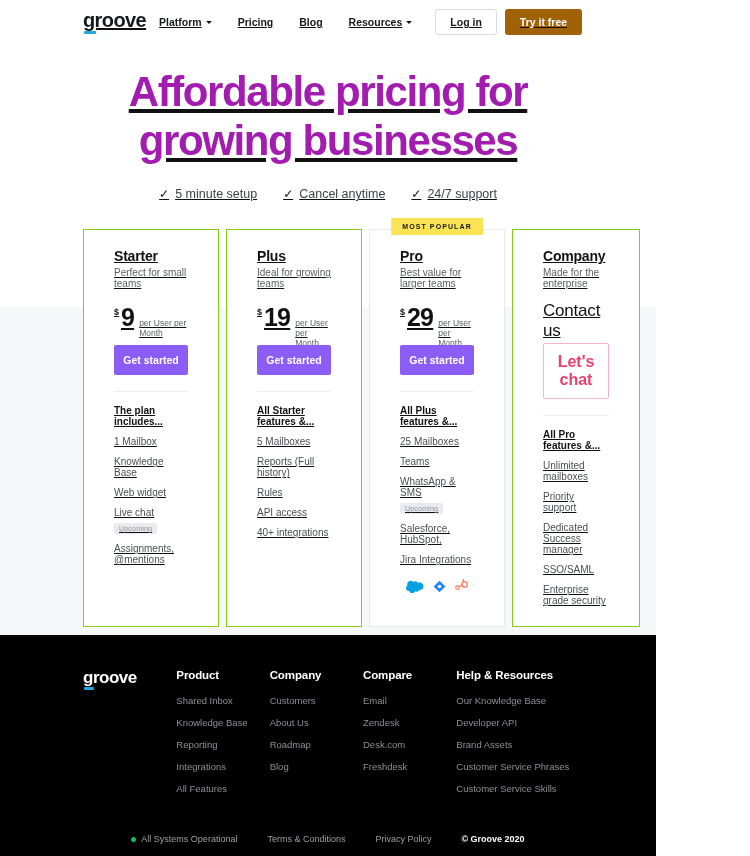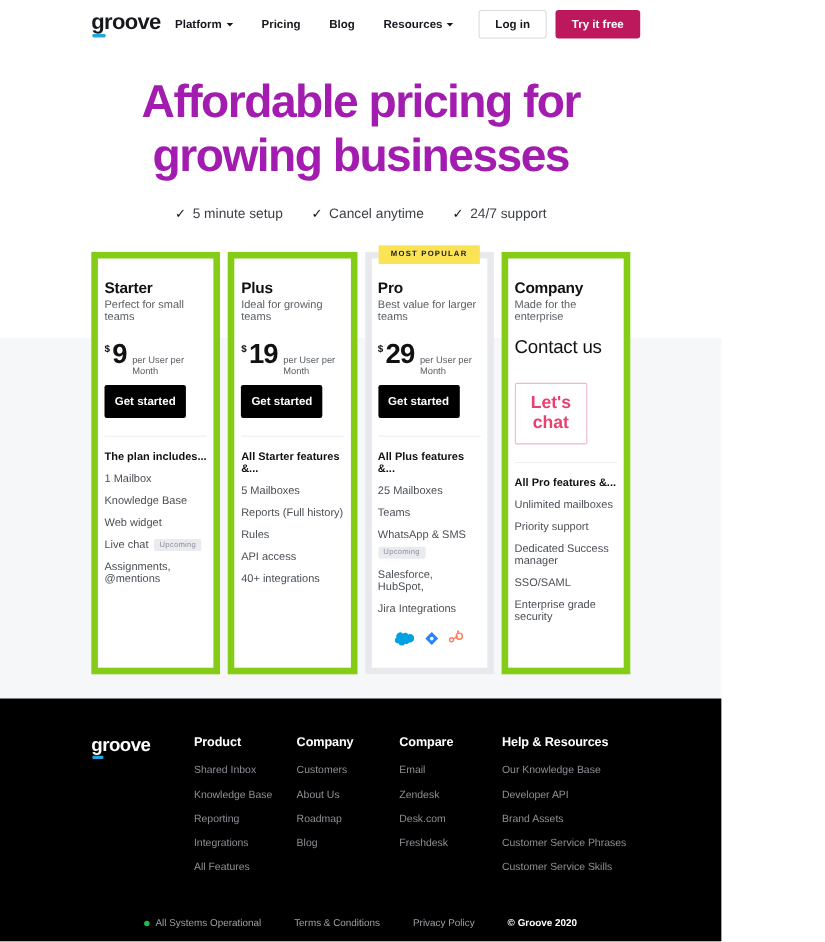--- a/index.html
+++ b/index.html
@@ -3,21 +3,21 @@
 <meta charset="utf-8">
 <style>
   * { box-sizing: border-box; margin: 0; padding: 0; }
   html, body {
     width: 750px; height: 856px;
     font-family: "Liberation Sans", sans-serif;
     background: #ffffff;
     color: #111111;
     -webkit-font-smoothing: antialiased;
   }
-  .page { width: 656px; height: 856px; position: relative; overflow: hidden; }
+  .page { width: 656px; height: 856px; position: relative; overflow: hidden; text-decoration: underline; }
 
   
   header.nav {
     height: 44px;
     display: flex; align-items: center;
     padding: 0 83px 0 83px;
     background: #ffffff;
   }
   .logo-wrap { display: flex; flex-direction: column; align-items: flex-start; }
   .logo-text {
@@ -39,21 +39,21 @@
     border-right: 3px solid transparent; border-top: 3.5px solid #16181d;
     display: inline-block; margin-top: 1px;
   }
   .btn-login {
     font-size: 10.5px; font-weight: 600; color: #16181d;
     border: 1px solid #d9dbe0; background: #fff; border-radius: 3px;
     padding: 6px 14px; margin-left: 10px; cursor: pointer; white-space: nowrap;
   }
   .btn-try {
     font-size: 10.5px; font-weight: 700; color: #ffffff;
-    background: #be185d; border: none; border-radius: 3px;
+    background: #a16207; border: none; border-radius: 3px;
     padding: 7px 15px; margin-left: 8px; cursor: pointer; white-space: nowrap;
   }
 
   
   .hero { text-align: center; padding: 24px 0 0; background: #fff; }
   .hero h1 {
     font-size: 42px; font-weight: 700; letter-spacing: -1.4px;
     line-height: 1.16; color: #a21caf;
   }
   .hero-checks {
@@ -72,42 +72,42 @@
 
   
   .pricing-wrap {
     position: relative; z-index: 2;
     margin-top: 28px;
     padding: 0 83px;
     display: flex; gap: 0;
   }
   .card {
     background: #ffffff;
-    border: 6px solid #84cc16;
+    border: 1px solid #84cc16;
     width: 140px;
-    padding: 18px 6px 20px;
+    padding: 18px 30px 20px;
     position: relative;
   }
   .card + .card { margin-left: 7px; }
   .card.popular { border-color: #e8e9ec; }
   .badge-popular {
     position: absolute; top: -12px; left: 50%; transform: translateX(-50%);
     background: #fbe356; color: #16181d;
     font-size: 7px; font-weight: 700; letter-spacing: 1.1px;
     padding: 5px 11px; white-space: nowrap;
   }
   .card-name { font-size: 14px; font-weight: 700; color: #111; letter-spacing: -0.2px; }
   .card-tag { font-size: 10px; color: #5b6066; margin-top: 3px; }
   .price-row { display: flex; align-items: baseline; margin-top: 14px; height: 26px; }
   .dollar { font-size: 9px; font-weight: 600; color: #111; align-self: flex-start; margin-top: 4px; }
   .amount { font-size: 25px; font-weight: 700; color: #111; letter-spacing: -0.8px; margin-left: 2px; }
   .per { font-size: 8.5px; color: #5b6066; margin-left: 5px; }
   .contact-us { font-size: 17px; font-weight: 400; color: #111; margin-top: 12px; height: 26px; letter-spacing: -0.2px;}
   .btn-started {
-    background: #000000; color: #fff; border: none;
+    background: #8b5cf6; color: #fff; border: none;
     font-size: 10.5px; font-weight: 700; border-radius: 2px;
     padding: 9px 0; width: 74px; margin-top: 16px; cursor: pointer;
   }
   .btn-chat {
     background: #fff; color: #e8416f; border: 1px solid #f3b5c8;
     font-size: 16px; font-weight: 700; border-radius: 2px;
     padding: 9px 0; width: 66px; margin-top: 16px; cursor: pointer;
   }
   .divider { border-top: 1px solid #eceef0; margin: 16px 0 0; }
   .feat-head { font-size: 10px; font-weight: 700; color: #111; margin-top: 13px; }

